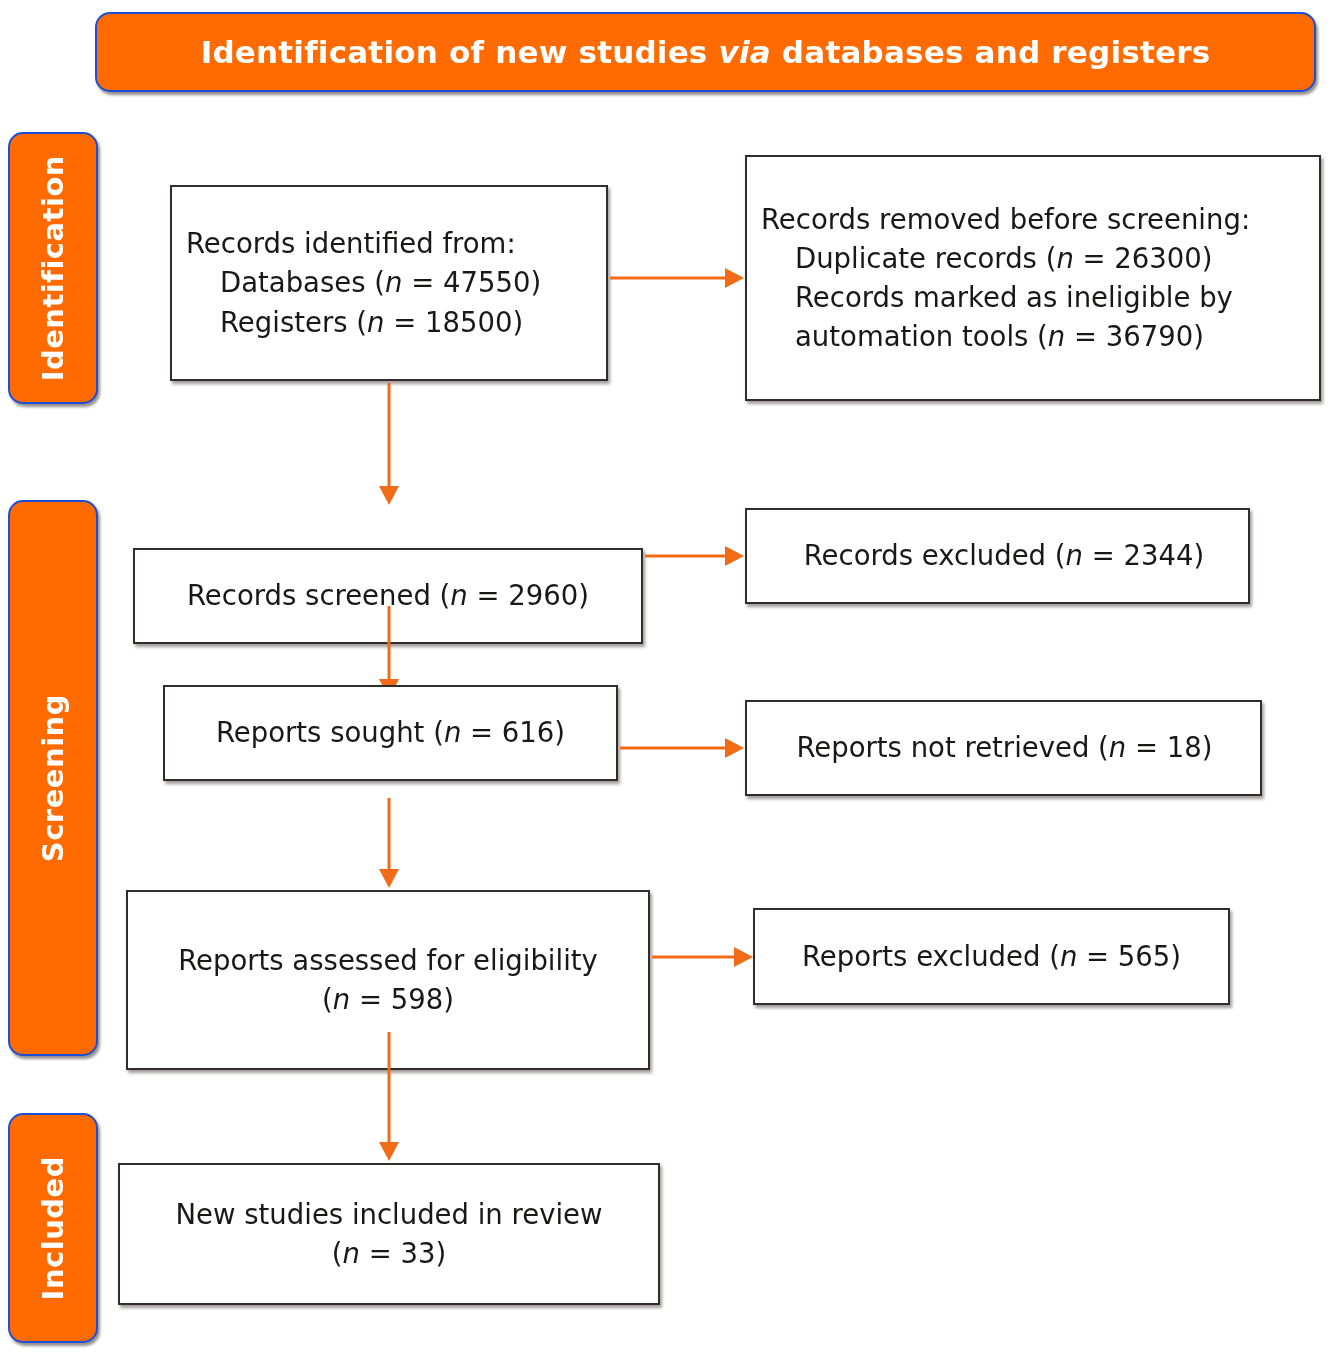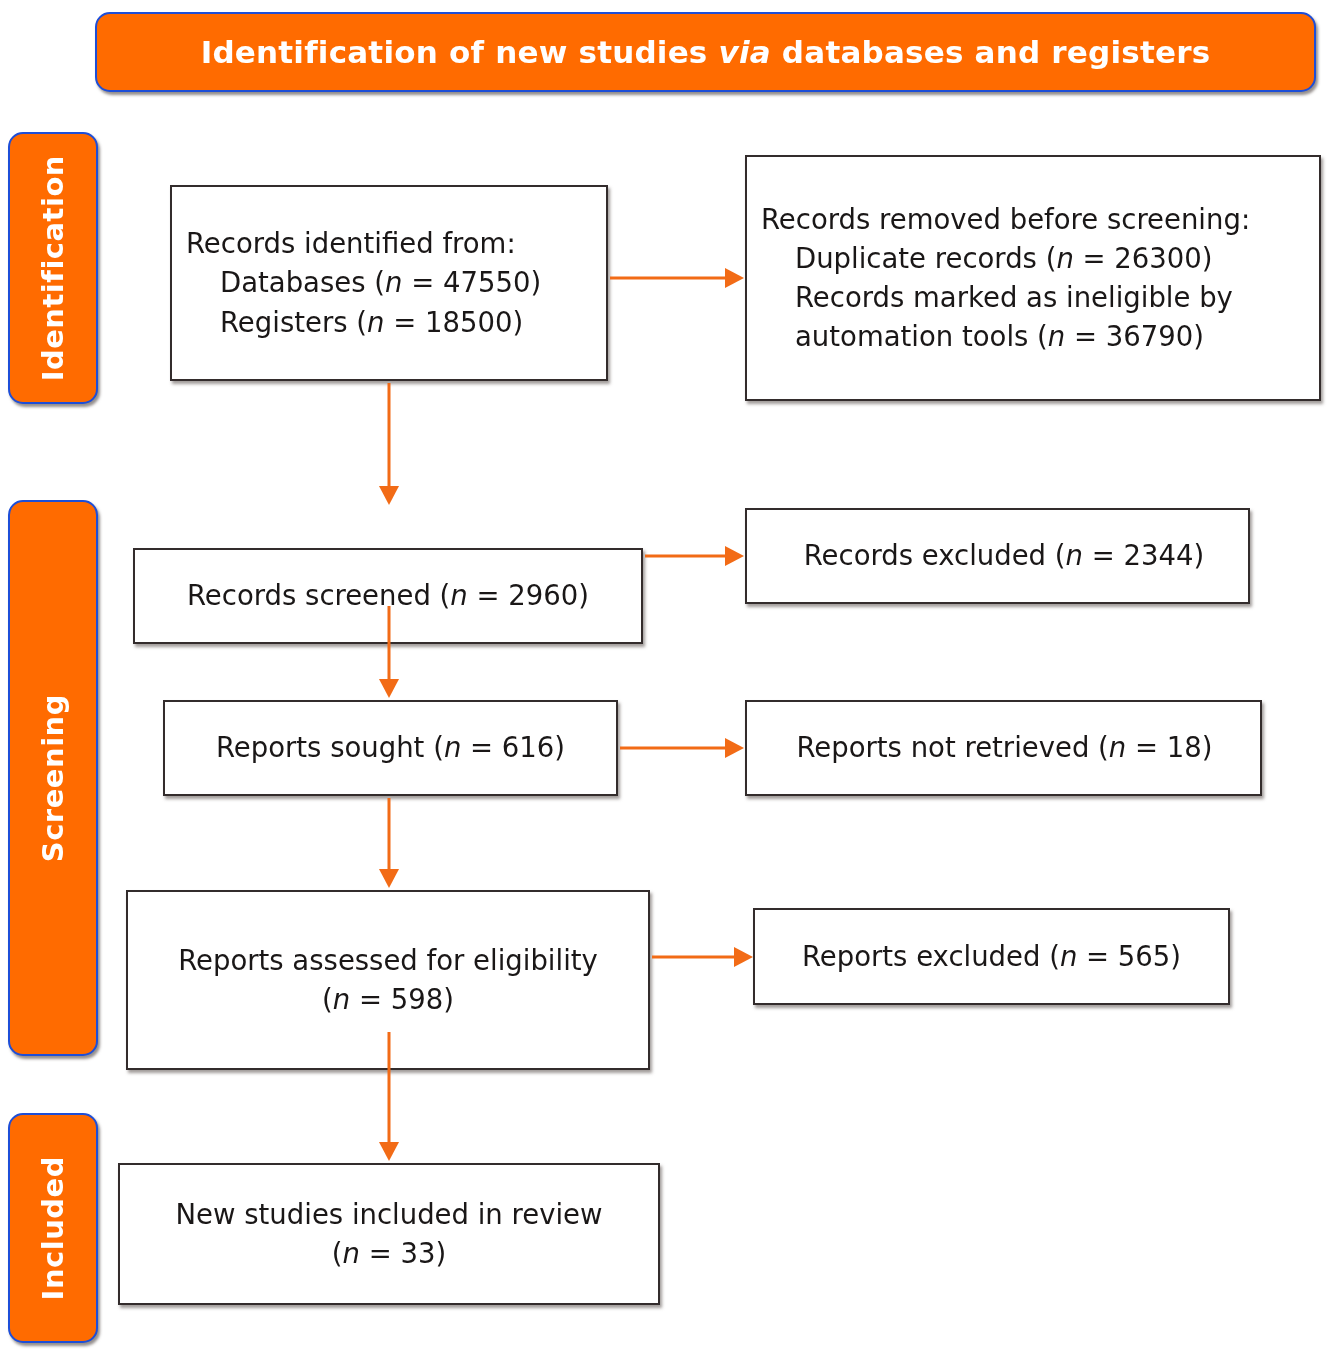--- a/index.html
+++ b/index.html
@@ -177,21 +177,21 @@
 
   <div class="box" style="left:745px; top:508px; width:505px; height:96px;padding-left:27px;">
     <div class="box-text center-text"><span>Records excluded (</span><i>n</i><span> = 2344)</span></div>
   </div>
 
   <div class="arrow-v" style="left:379px; top:606px; width:20px; height:92px;">
     <div class="shaft" style="height:75px;"></div>
     <div class="head"></div>
   </div>
 
-  <div class="box" style="left:163px; top:700px; width:455px; height:96px;">
+  <div class="box" style="left:163px; top:685px; width:455px; height:96px;">
     <div class="box-text center-text"><span>Reports sought (</span><i>n</i><span> = 616)</span></div>
   </div>
 
   <div class="arrow-h" style="left:620px; top:738px; width:124px; height:20px;">
     <div class="shaft" style="width:108px;"></div>
     <div class="head"></div>
   </div>
 
   <div class="box" style="left:745px; top:700px; width:517px; height:96px;padding-left:16px;">
     <div class="box-text center-text"><span>Reports not retrieved (</span><i>n</i><span> = 18)</span></div>

